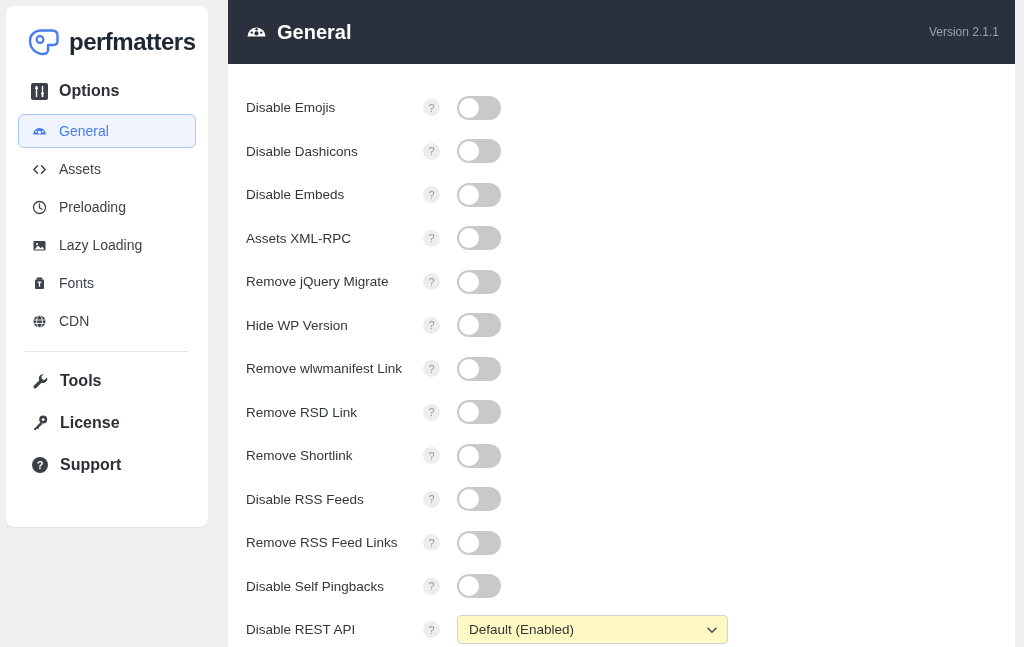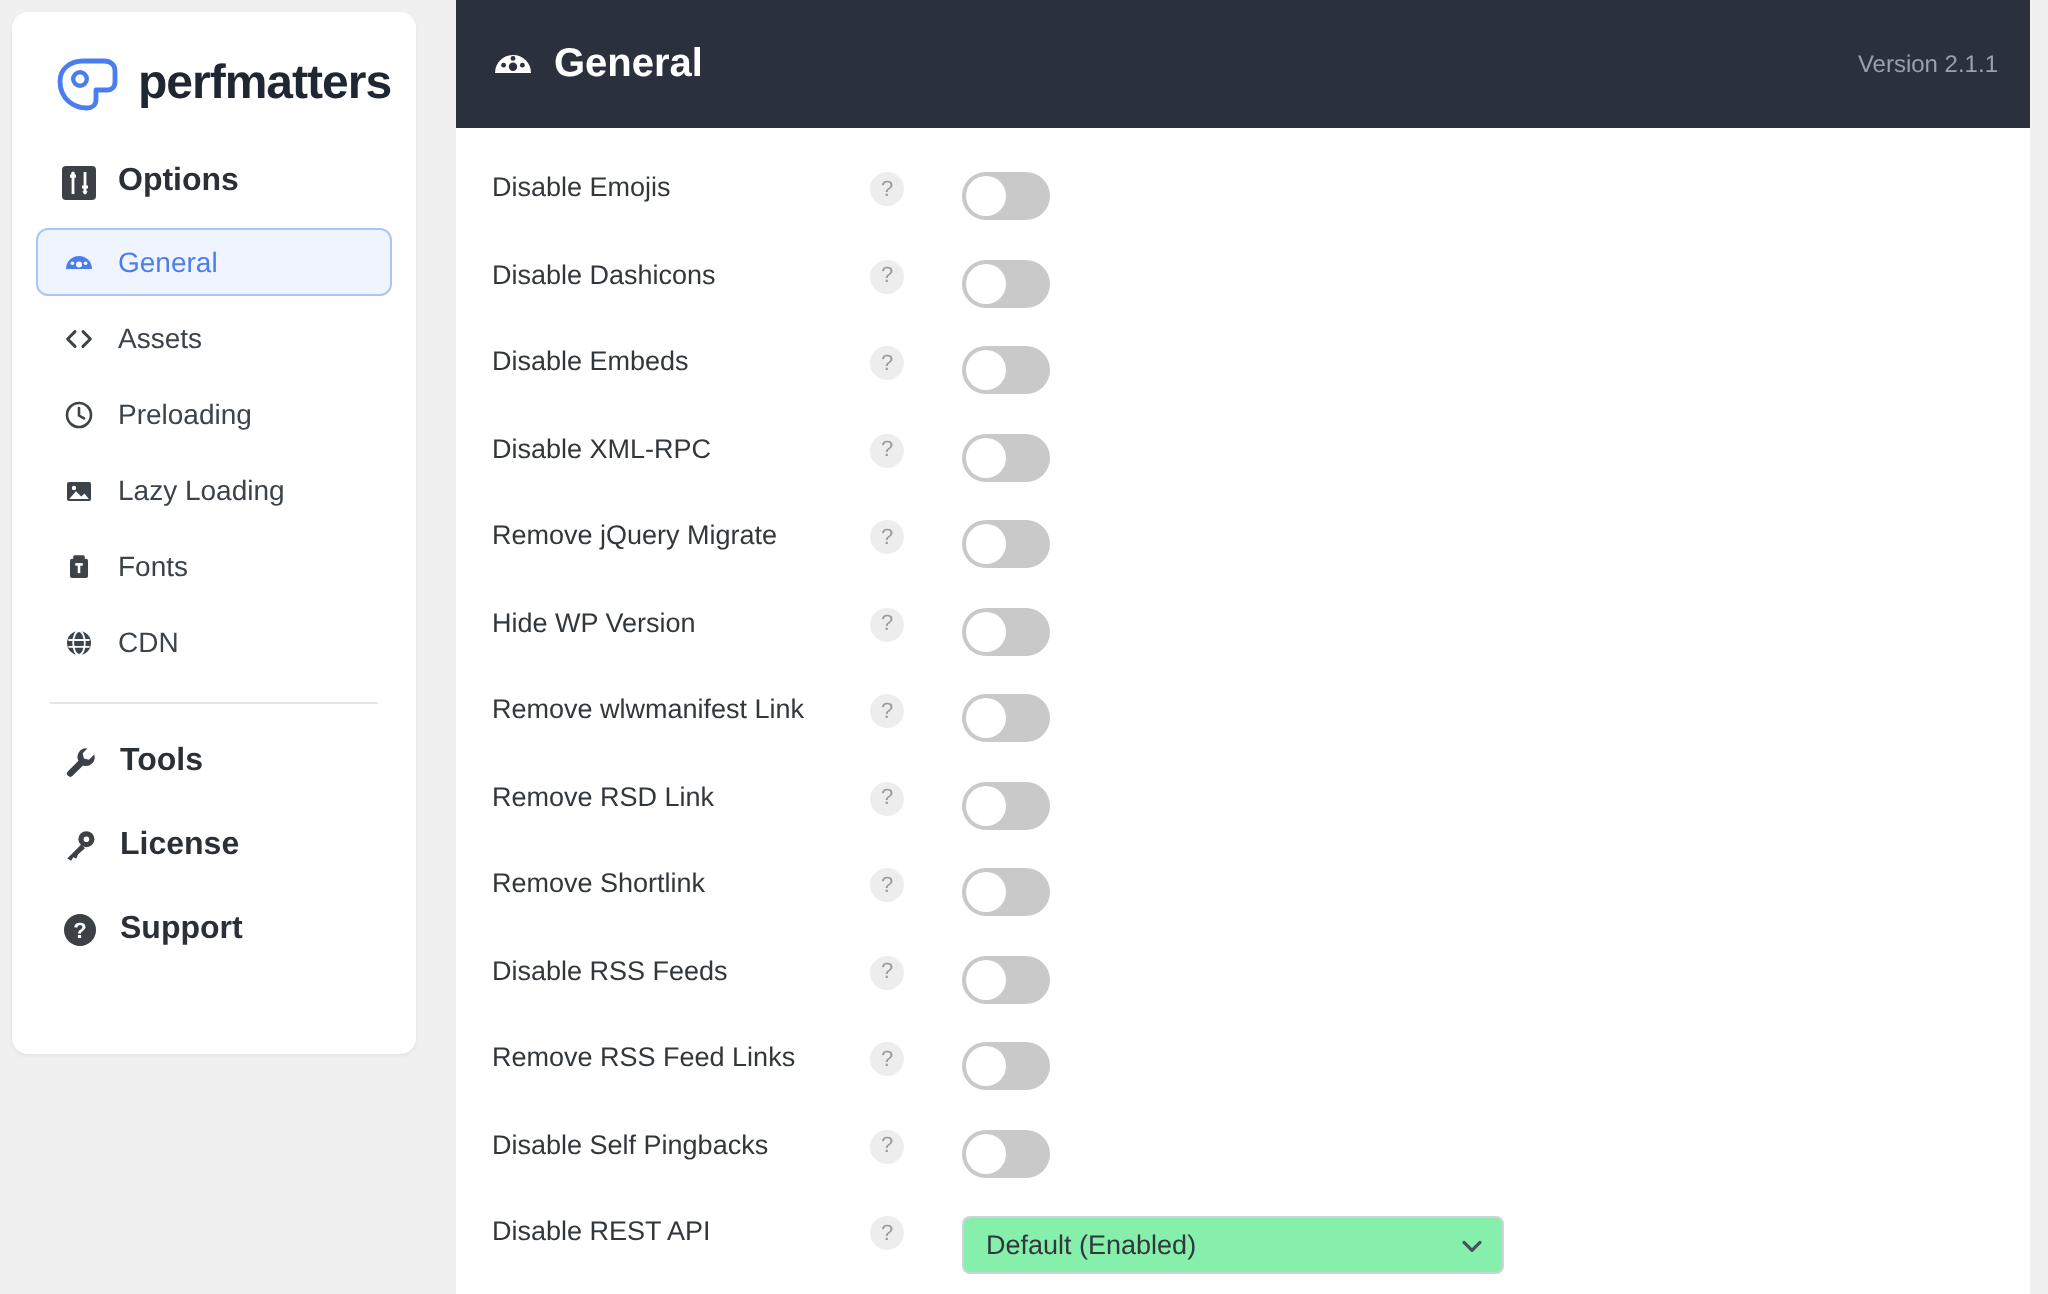--- a/index.html
+++ b/index.html
@@ -132,25 +132,24 @@
   }
   #header-version {
     margin-left: auto;
     color: #9aa1ab;
     font-size: 12px;
   }
 
   #settings { padding-top: 22px; }
   .setting-row {
     display: flex;
-    align-items: flex-start;
+    align-items: center;
     height: 43.5px;
     padding-left: 18px;
     box-sizing: border-box;
-    gap: 12px;
   }
   .setting-label {
     width: 177px;
     font-size: 13.5px;
     color: #32373c;
     flex: none;
   }
   .help-icon {
     width: 17px; height: 17px;
     border-radius: 50%;
@@ -177,21 +176,21 @@
     width: 20px; height: 20px;
     border-radius: 50%;
     background: #ffffff;
   }
 
   .select-box {
     width: 271px;
     height: 29px;
     border: 1px solid #cfd3d8;
     border-radius: 4px;
-    background: #86efac;
+    background: #fef9c3;
     display: flex;
     align-items: center;
     padding: 0 9px 0 11px;
     box-sizing: border-box;
     font-size: 13.5px;
     color: #32373c;
   }
   .select-box .chev { margin-left: auto; width: 12px; height: 12px; }
 </style>
 </head>
@@ -357,21 +356,21 @@
 
     <div class="setting-row">
       <span class="setting-label">Disable Embeds</span>
       <span class="help-icon">?</span>
       <span class="toggle">
           <span class="knob"></span>
         </span>
     </div>
 
     <div class="setting-row">
-      <span class="setting-label">Disable XML-RPC</span>
+      <span class="setting-label">Assets XML-RPC</span>
       <span class="help-icon">?</span>
       <span class="toggle">
           <span class="knob"></span>
         </span>
     </div>
 
     <div class="setting-row">
       <span class="setting-label">Remove jQuery Migrate</span>
       <span class="help-icon">?</span>
       <span class="toggle">

